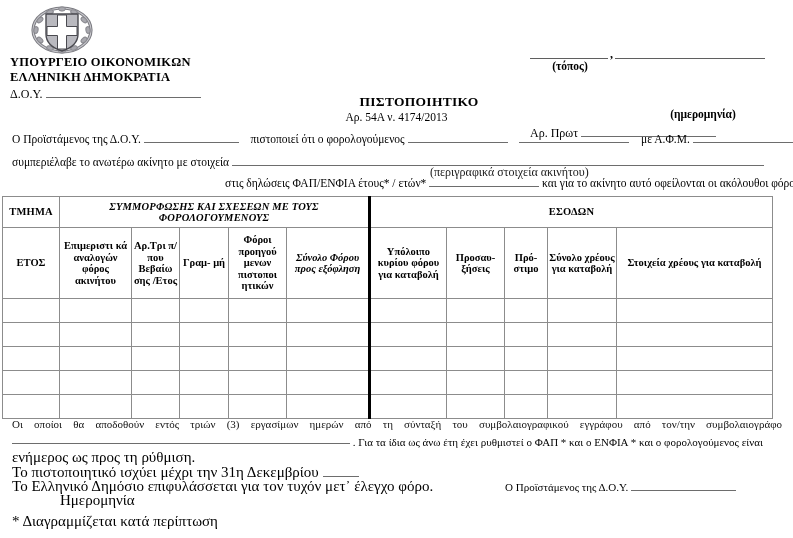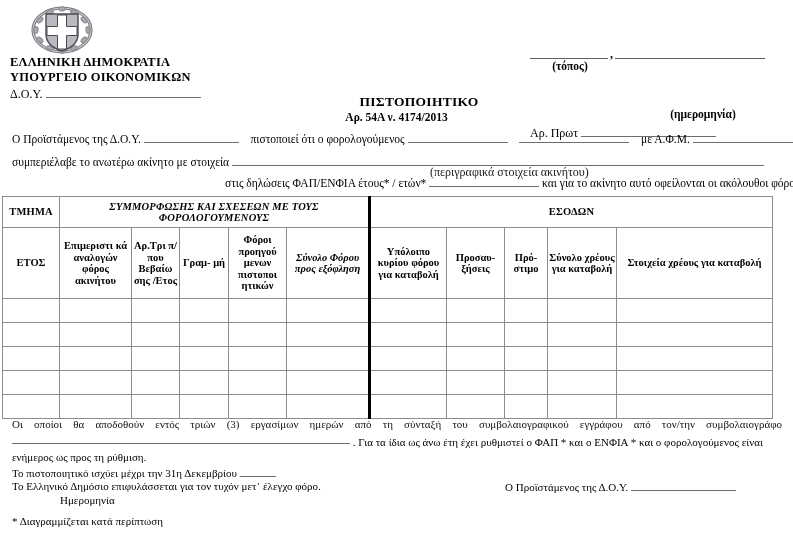--- a/index.html
+++ b/index.html
@@ -97,21 +97,21 @@
     text-align: center;
   }
   .title-main {
     font-weight: bold;
     font-size: 13.5px;
     letter-spacing: .3px;
     line-height: 16px;
     padding-left: 45px;
   }
   .title-sub {
-    font-weight: bold;
+    font-weight: normal;
     font-size: 11.5px;
     line-height: 14px;
   }
 
   
   .line {
     position: absolute;
     font-size: 11.5px;
     white-space: nowrap;
   }
@@ -186,21 +186,21 @@
   .foot-cont {
     position: absolute;
     left: 12px;
     top: 432px;
     width: 770px;
     font-size: 11px;
     line-height: 16px;
     white-space: nowrap;
   }
   .foot-cont .rule-pay { width: 338px; vertical-align: 2px; }
-  .foot-line { position: absolute; left: 12px; font-size: 11px; line-height: 15px; white-space: nowrap; }
+  .foot-line { position: absolute; left: 12px; font-size: 15px; line-height: 15px; white-space: nowrap; }
   .f1 { top: 450px; }
   .f2 { top: 465px; }
   .f3 { top: 479px; }
   .f4 { top: 493px; left: 60px; }
   .f5 { top: 514px; }
   .f2 .rule-dec { width: 36px; }
 
   .signer {
     position: absolute;
     left: 505px;
@@ -235,22 +235,22 @@
         <ellipse cx="20" cy="6" rx="3.4" ry="2.1" transform="rotate(-15 20 6)"></ellipse>
       </g>
 
       <path d="M16 8 H48 V28 Q48 40 32 45 Q16 40 16 28 Z" fill="#b9b9bf" stroke="#4a4a50" stroke-width="1.4"></path>
 
       <path d="M27.5 9 H36.5 V20.5 H47 V29.5 H36.5 V43 H27.5 V29.5 H17 V20.5 H27.5 Z" fill="#ffffff" stroke="#4a4a50" stroke-width="1"></path>
     </svg>
   </div>
 
   <div class="org-block">
+    <div class="org-line">ΥΠΟΥΡΓΕΙΟ ΟΙΚΟΝΟΜΙΚΩΝ</div>
     <div class="org-line">ΕΛΛΗΝΙΚΗ ΔΗΜΟΚΡΑΤΙΑ</div>
-    <div class="org-line">ΥΠΟΥΡΓΕΙΟ ΟΙΚΟΝΟΜΙΚΩΝ</div>
     <div class="doy-line">
       <span>Δ.Ο.Υ.</span>
       <span class="rule" style="width:155px"></span>
     </div>
   </div>
 
   <div class="placedate">
     <div class="pd-rules">
       <span class="r1"></span>
       <span class="comma">,</span>

